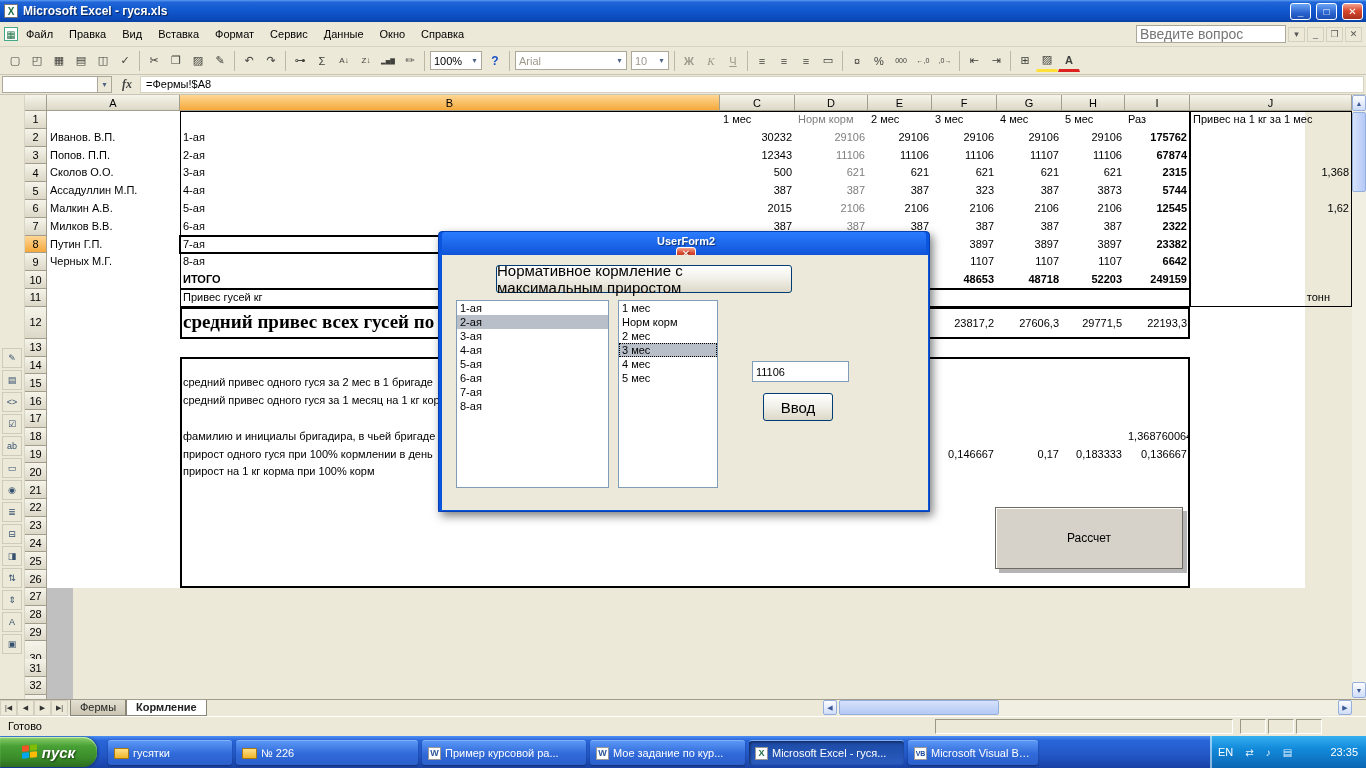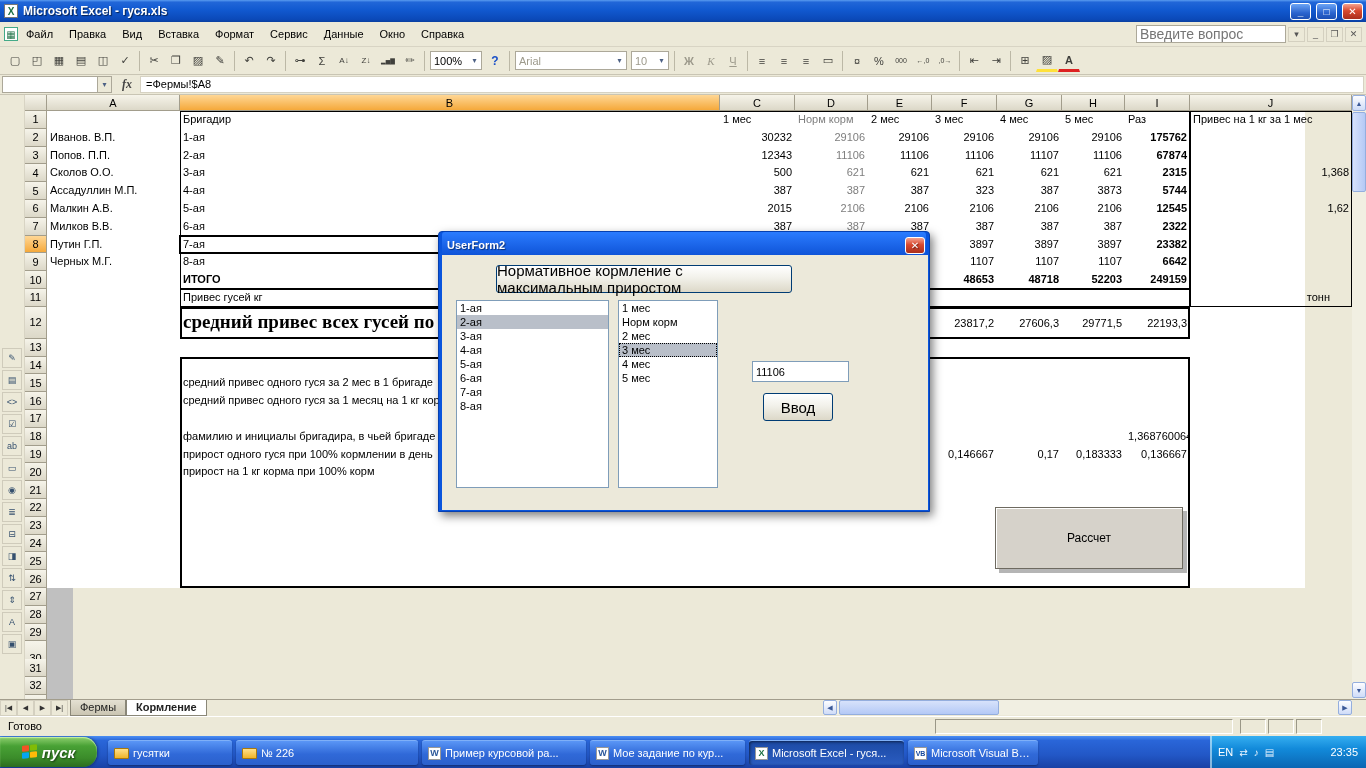--- a/index.html
+++ b/index.html
@@ -89,21 +89,21 @@
     display:flex;align-items:center;gap:4px;padding:0 6px;color:#fff;font-size:11px;overflow:hidden;box-shadow:0 1px 2px rgba(0,0,0,.35);}
   .task.active{background:linear-gradient(#1c4aa5,#2a5cc0);box-shadow:inset 1px 1px 3px rgba(0,0,0,.55);}
   .task .tlabel{white-space:nowrap;overflow:hidden;text-overflow:ellipsis;}
   .ticon{flex:none;display:flex;align-items:center;justify-content:center;}
   .ticon.folder{width:15px;height:11px;background:linear-gradient(#ffe08a,#f0b429);border:1px solid #a8790d;border-radius:1px;}
   .ticon.word,.ticon.excel,.ticon.vb{width:13px;height:13px;background:#fff;border:1px solid #999;font-size:9px;font-weight:bold;}
   .ticon.word{color:#2b579a;}
   .ticon.excel{color:#1d7044;}
   .ticon.vb{color:#16489c;font-size:7px;}
   #tray{position:absolute;right:0;top:0;height:32px;width:156px;background:linear-gradient(180deg,#35aef1 0%,#128ada 40%,#0b66b3 100%);
-    border-left:2px solid rgba(255,255,255,.5);display:flex;align-items:center;gap:6px;padding:0 8px 0 6px;color:#fff;font-size:11px;}
+    border-left:2px solid rgba(255,255,255,.5);display:flex;align-items:center;gap:12px;padding:0 8px 0 6px;color:#fff;font-size:11px;}
   .tray-ic{font-size:10px;color:#eaf4ff;}
 
   
   #toolbox{position:absolute;left:0;top:95px;width:25px;height:604px;background:#ece9d8;border-right:1px solid #d8d4c4;}
   .cxbtn{position:absolute;left:2px;width:20px;height:20px;border:1px solid #cfcbbb;background:#ece9d8;color:#35506e;font-size:9px;display:flex;align-items:center;justify-content:center;}
 
   
   #userform{position:absolute;left:438px;top:231px;width:492px;height:281px;background:#0a55dd;border:1px solid #0640b0;border-radius:4px 4px 0 0;
     padding:0 3px 3px 3px;box-shadow:3px 4px 10px rgba(0,0,0,.5);z-index:90;}
   #uf-titlebar{height:23px;display:flex;align-items:center;color:#fff;font-size:11px;font-weight:bold;padding:3px 1px 0 5px;
@@ -170,21 +170,20 @@
       <div class="hdr" style="left: 25px; top: 534.6px; width: 22px; height: 17.8px;">24</div>
       <div class="hdr" style="left: 25px; top: 552.4px; width: 22px; height: 17.8px;">25</div>
       <div class="hdr" style="left: 25px; top: 570.2px; width: 22px; height: 17.8px;">26</div>
       <div class="hdr" style="left: 25px; top: 588px; width: 22px; height: 17.8px;">27</div>
       <div class="hdr" style="left: 25px; top: 605.8px; width: 22px; height: 17.8px;">28</div>
       <div class="hdr" style="left: 25px; top: 623.6px; width: 22px; height: 17.8px;">29</div>
       <div class="hdr" style="left: 25px; top: 641.4px; width: 22px; height: 34px;">30</div>
       <div class="hdr" style="left: 25px; top: 659.2px; width: 22px; height: 17.8px;">31</div>
       <div class="hdr" style="left: 25px; top: 677px; width: 22px; height: 17.8px;">32</div>
       <div class="hdr" style="left: 25px; top: 694.8px; width: 22px; height: 17.8px;">33</div>
-      <div class="cell" style="left: 180px; top: 111px; width: 540px; height: 17.8px; line-height: 17.8px; text-align: left;">Бригадир</div>
       <div class="cell" style="left: 720px; top: 111px; width: 75px; height: 17.8px; line-height: 17.8px; text-align: left;">1 мес</div>
       <div class="cell" style="left: 795px; top: 111px; width: 73px; height: 17.8px; line-height: 17.8px; text-align: left; color: rgb(126, 126, 126);">Норм корм</div>
       <div class="cell" style="left: 868px; top: 111px; width: 64px; height: 17.8px; line-height: 17.8px; text-align: left;">2 мес</div>
       <div class="cell" style="left: 932px; top: 111px; width: 65px; height: 17.8px; line-height: 17.8px; text-align: left;">3 мес</div>
       <div class="cell" style="left: 997px; top: 111px; width: 65px; height: 17.8px; line-height: 17.8px; text-align: left;">4 мес</div>
       <div class="cell" style="left: 1062px; top: 111px; width: 63px; height: 17.8px; line-height: 17.8px; text-align: left;">5 мес</div>
       <div class="cell" style="left: 1125px; top: 111px; width: 65px; height: 17.8px; line-height: 17.8px; text-align: left;">Раз</div>
       <div class="cell" style="left: 1190px; top: 111px; width: 162px; height: 17.8px; line-height: 17.8px; text-align: left;">Привес на 1 кг за 1 мес</div>
       <div class="cell" style="left: 47px; top: 128.8px; width: 133px; height: 17.8px; line-height: 17.8px; text-align: left;">Иванов. В.П.</div>
       <div class="cell" style="left: 180px; top: 128.8px; width: 540px; height: 17.8px; line-height: 17.8px; text-align: left;">1-ая</div>
@@ -472,21 +471,21 @@
     <div id="tray">
       <span>EN</span>
       <span class="tray-ic">⇄</span>
       <span class="tray-ic">♪</span>
       <span class="tray-ic">▤</span>
       <span style="margin-left:auto;">23:35</span>
     </div>
   </div>
 
   <div id="userform">
-    <div id="uf-titlebar" style="background:linear-gradient(180deg,#2b7cff,#0f54d8);border-radius:3px 3px 0 0;">
+    <div id="uf-titlebar" style="background:linear-gradient(180deg,#2b7cff,#0f54d8);border-radius:3px 3px 0 0;flex-direction:column;">
       <span>UserForm2</span>
       <span class="spacer"></span>
       <span id="uf-close">✕</span>
     </div>
     <div id="uf-body">
       <div class="xpbtn" id="uf-norm-btn">Нормативное кормление с максимальным приростом</div>
       <div class="lb" id="lb-brigades">
           <div class="lit">1-ая</div>
           <div class="lit selg">2-ая</div>
           <div class="lit">3-ая</div>

